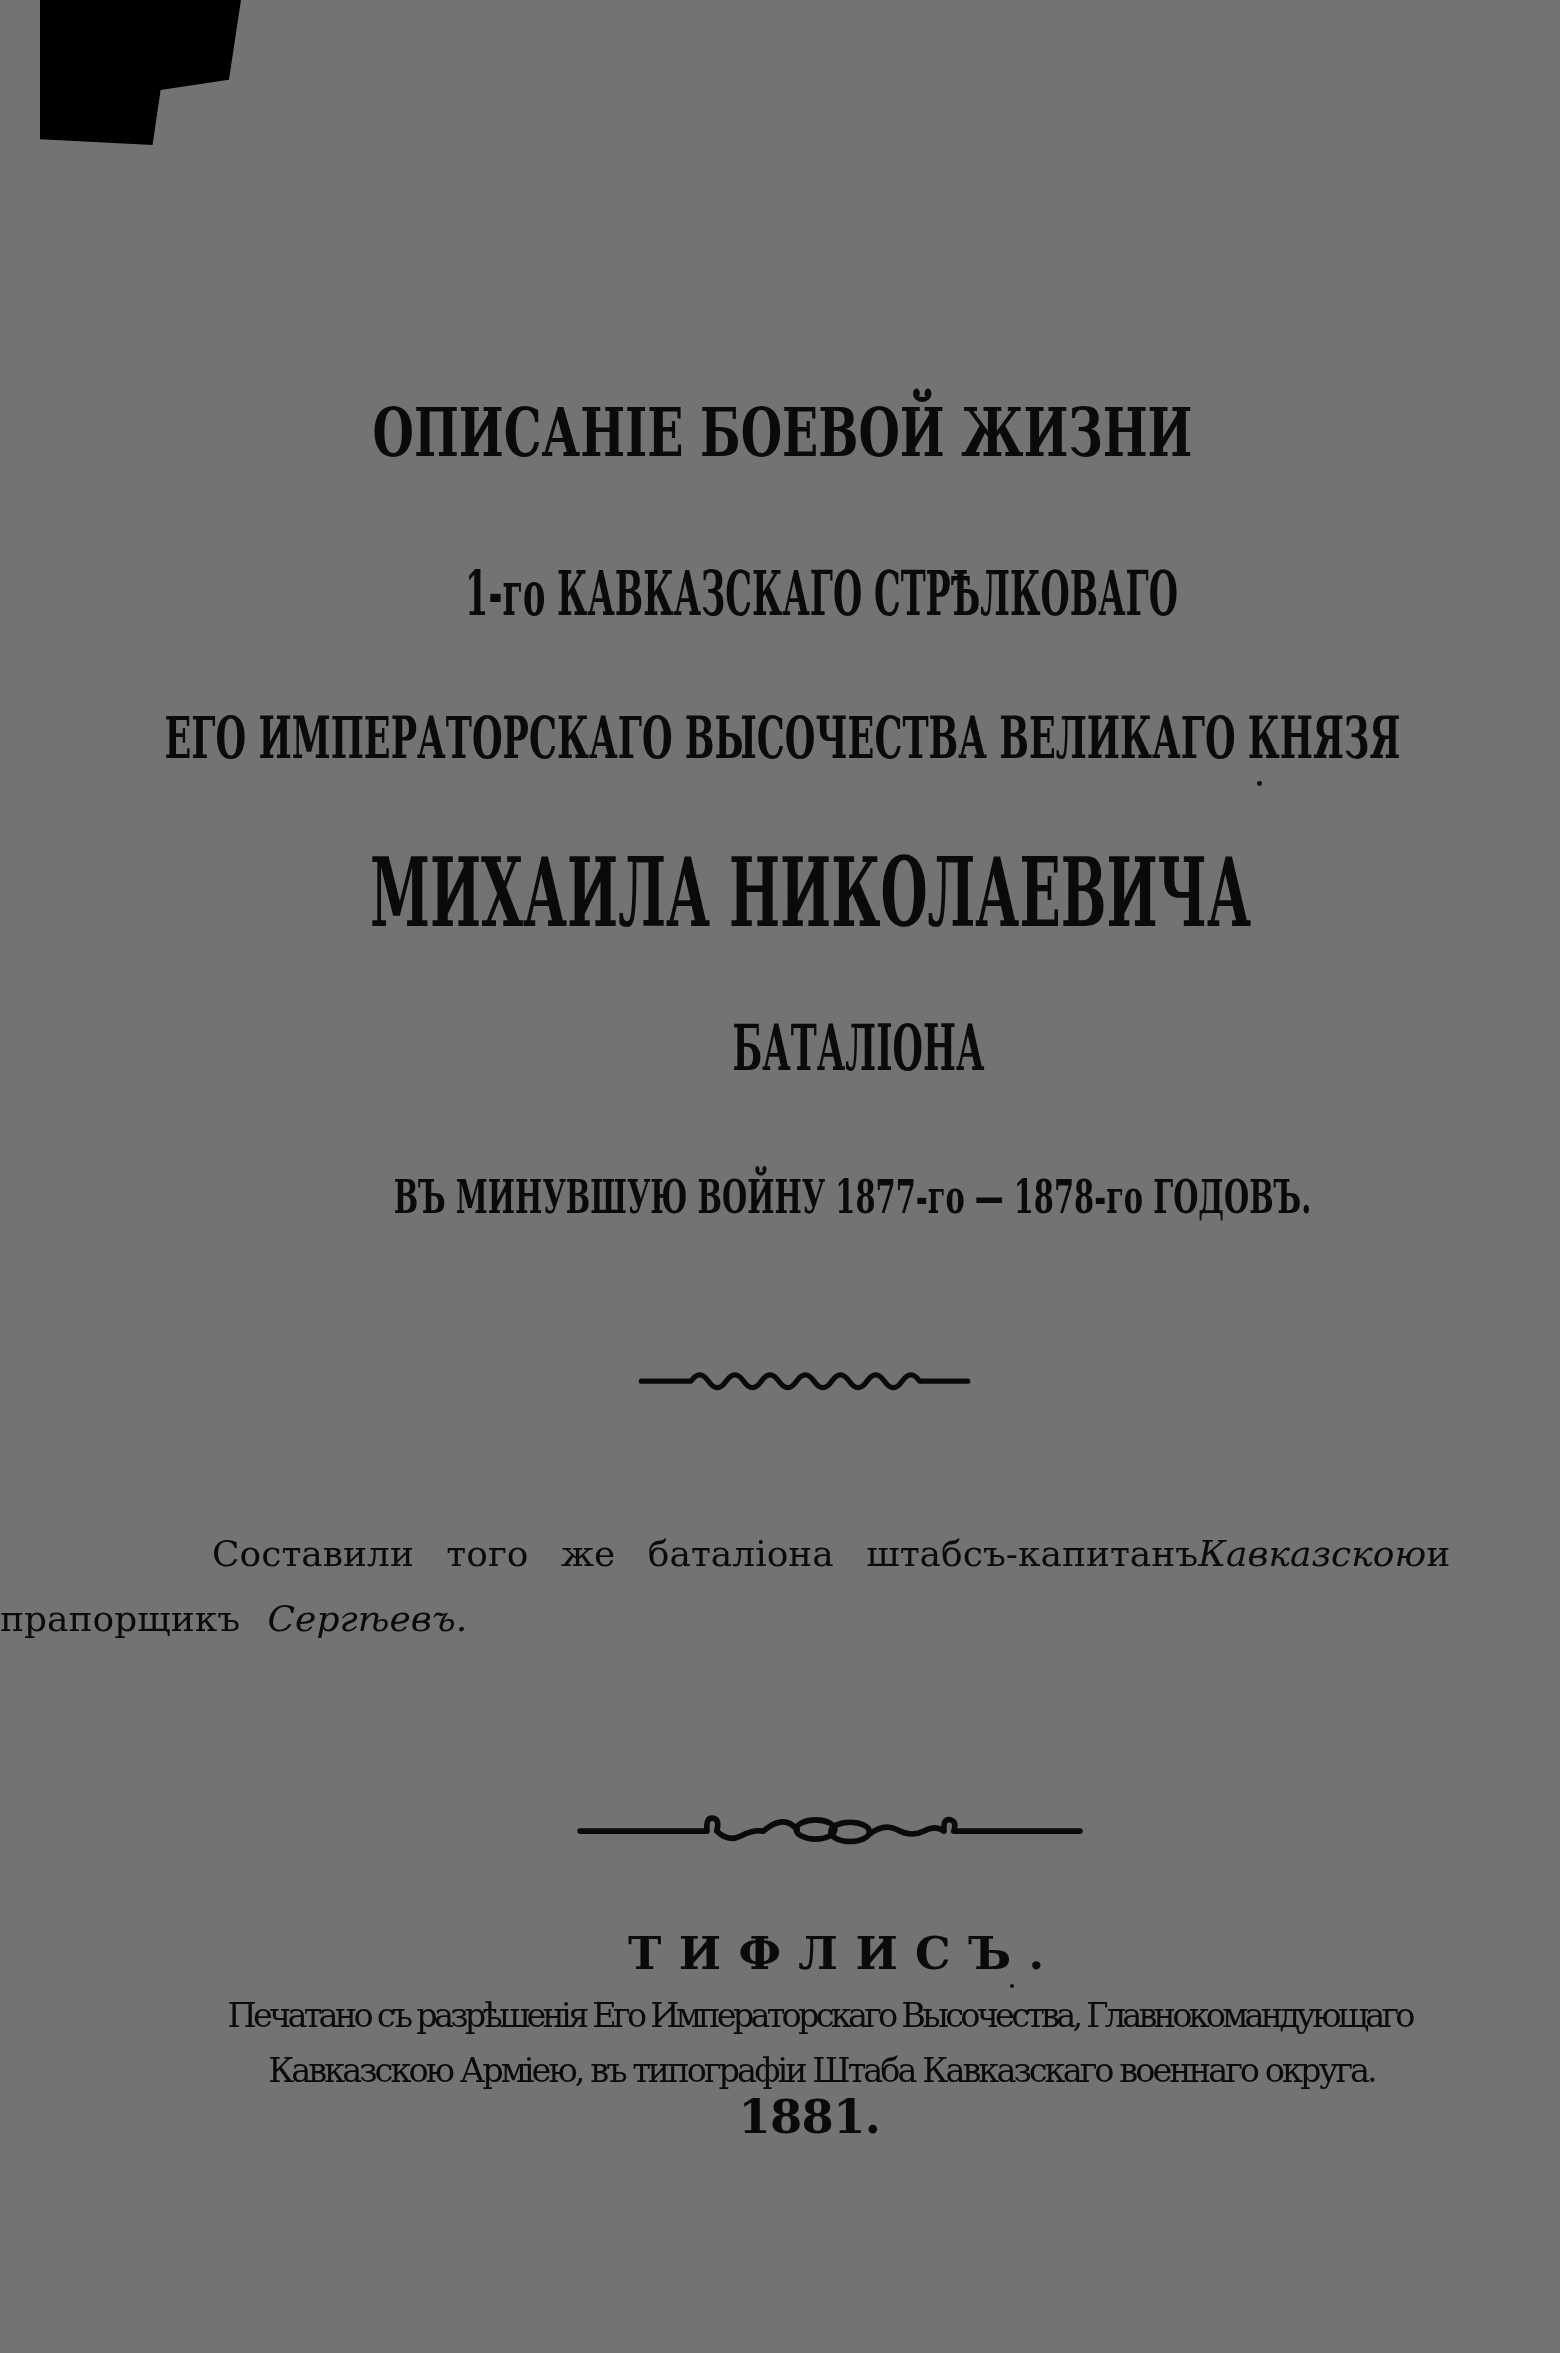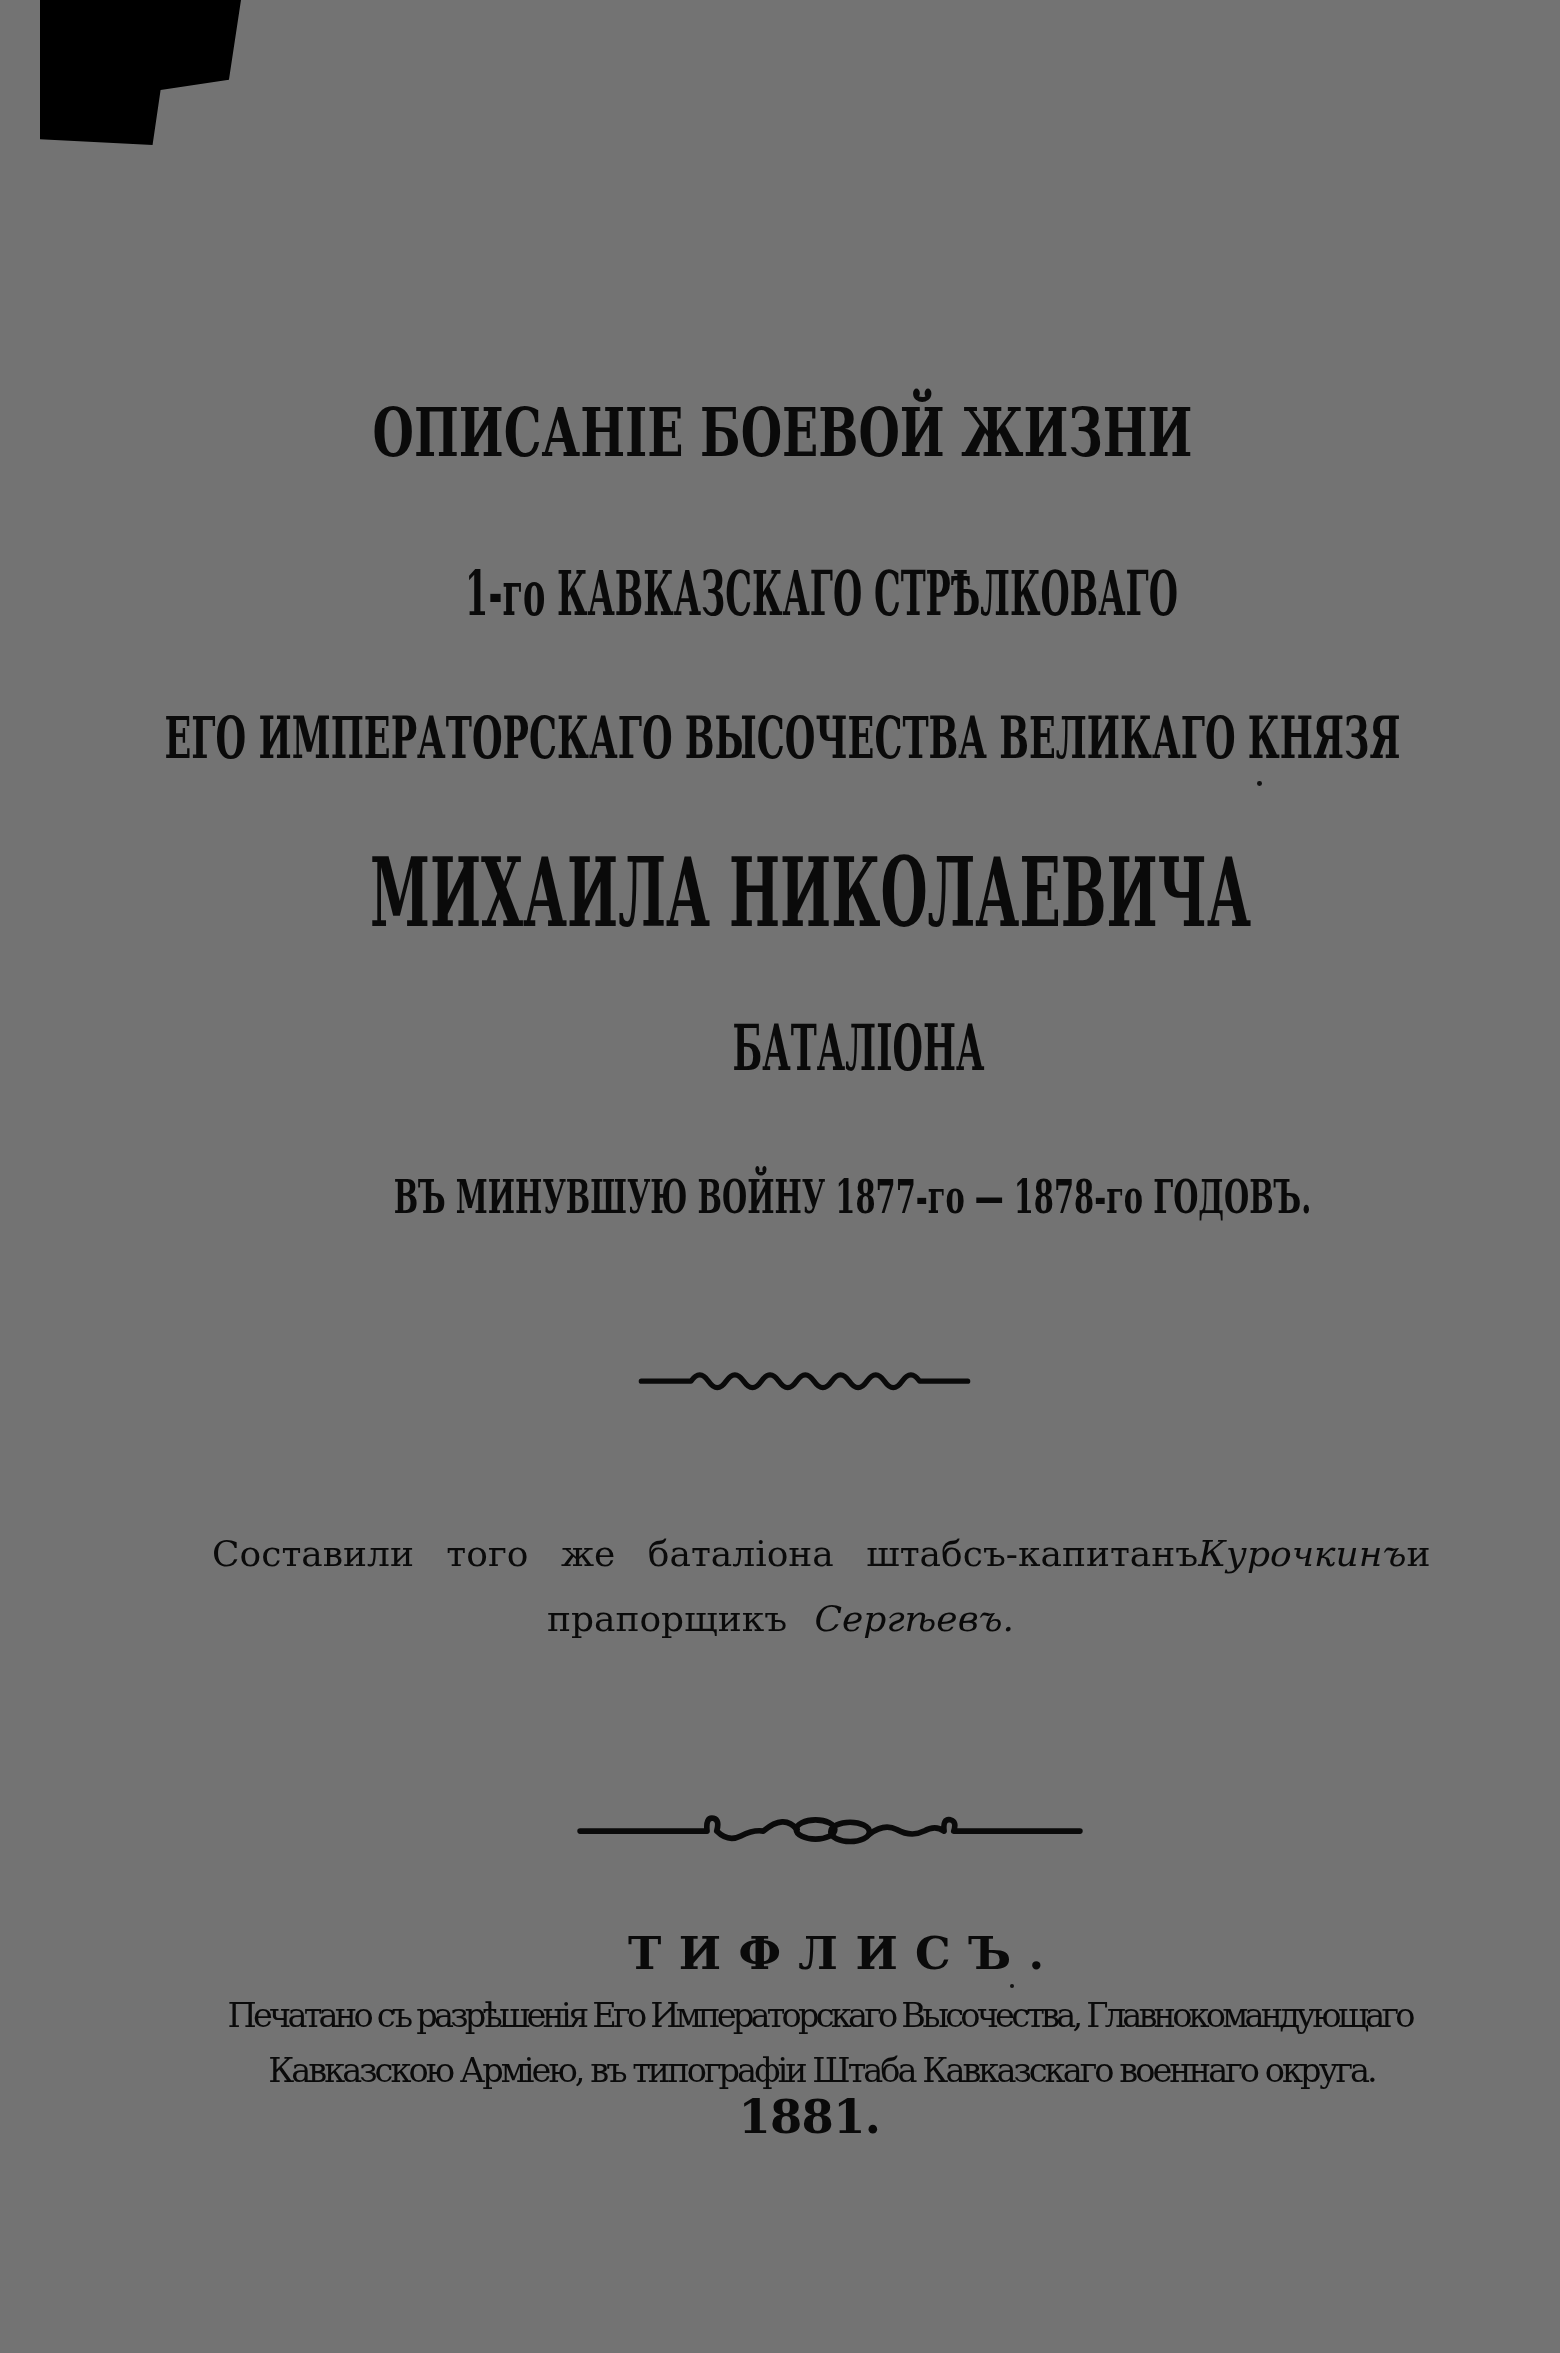--- a/index.html
+++ b/index.html
@@ -27,21 +27,21 @@
   }
   .compilers1{
     position:absolute;left:212px;top:1531px;width:1160px;
     font-size:36px;line-height:1.25;
     display:flex;align-items:baseline;
     white-space:nowrap;
   }
   .compilers1 .cp{word-spacing:21px;}
   .compilers2{
     position:absolute;left:0;top:1598px;width:1561px;
-    font-size:36px;text-align:center;white-space:nowrap;
+    font-size:36px;white-space:nowrap;
   }
   .compilers2 .it{margin-left:16px;}
   .it{font-style:italic;}
   .dot{position:absolute;background:#111;border-radius:50%;}
   .dot1{left:1257px;top:781px;width:4.8px;height:4.8px;}
   .dot2{left:1010px;top:1984px;width:4px;height:4px;}
   .orn{stroke:#0a0a0a;fill:none;stroke-linecap:round;stroke-linejoin:round;}
 </style>
 </head>
 <body>
@@ -77,21 +77,21 @@
   <svg style="left:637px;top:1366px;" width="335" height="32" viewBox="0 0 416 40">
     <path class="orn" stroke-width="6.5" d="M4,19 H66
          q11,-16 22,0 q11,16 22,0 q11,-16 22,0 q11,16 22,0
          q11,-16 22,0 q11,16 22,0 q11,-16 22,0 q11,16 22,0
          q11,-16 22,0 q11,16 22,0 q11,-16 22,0 q11,16 22,0
          q11,-16 22,0 H412"></path>
   </svg>
 
   <div class="compilers1">
     <span class="cp">Составили того же баталіона штабсъ-капитанъ</span>
-    <span class="it">Курочкинъ</span>
+    <span class="it">Кавказскою</span>
     <span>и</span>
   </div>
 
   <div class="compilers2">
     <span>прапорщикъ</span>
     <span class="it">Сергѣевъ.</span>
   </div>
 
   <svg style="left:578px;top:1807px;" width="504" height="45" viewBox="0 0 626 56">
     <path class="orn" stroke-width="7" d="M2,30 H160 q-2,-18 8,-16 q8,2 4,16 q14,14 30,6 q16,-8 28,-6 q26,-22 42,-2"></path>

